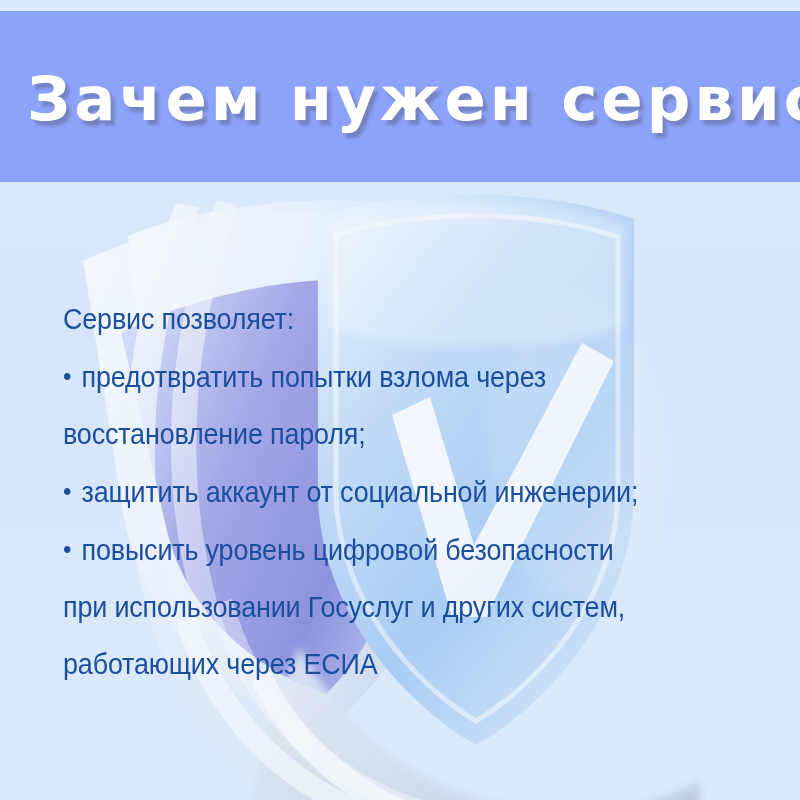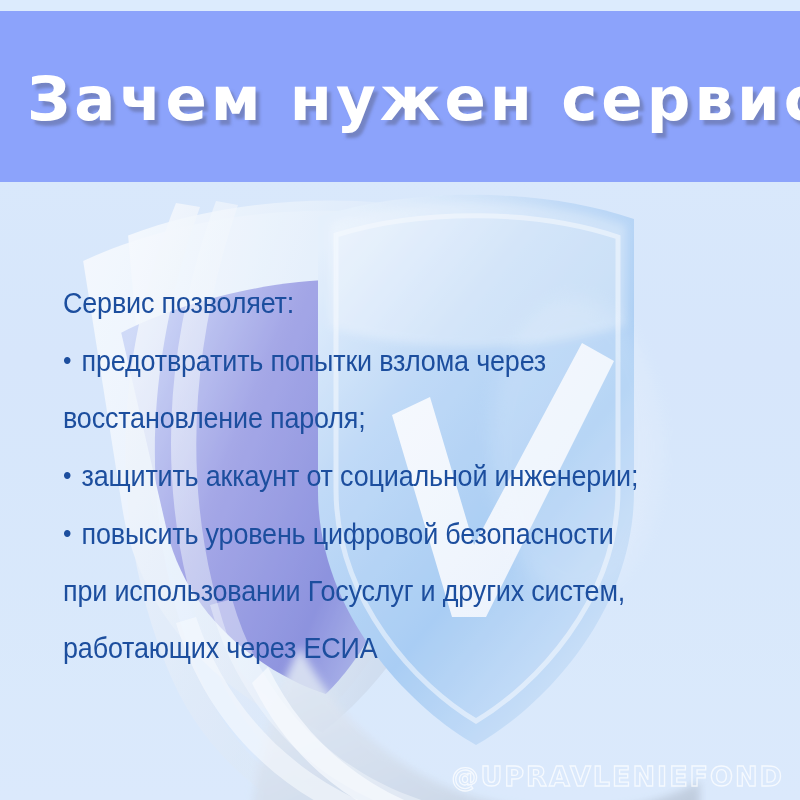--- a/index.html
+++ b/index.html
@@ -67,21 +67,21 @@
     left: 0;
     top: -35px;
     width: 800px;
     height: 660px;
   }
 
   
   .body-text {
     position: absolute;
     left: 63px;
-    top: 275px;
+    top: 291px;
     width: 700px;
   }
   .text-line {
     font-size: 29px;
     line-height: 57px;
     color: #1c4e9e;
     font-family: "Liberation Sans", sans-serif;
     white-space: nowrap;
     font-weight: 400;
     letter-spacing: -0.2px;
@@ -216,15 +216,14 @@
   <div class="body-text">
     <div class="text-line">Сервис позволяет:</div>
     <div class="text-line bullet">предотвратить попытки взлома через</div>
     <div class="text-line">восстановление пароля;</div>
     <div class="text-line bullet">защитить аккаунт от социальной инженерии;</div>
     <div class="text-line bullet">повысить уровень цифровой безопасности</div>
     <div class="text-line">при использовании Госуслуг и других систем,</div>
     <div class="text-line">работающих через ЕСИА</div>
   </div>
 
-  <div class="watermark">@UPRAVLENIEFOND</div>
 
 </div>
 
 </body></html>

